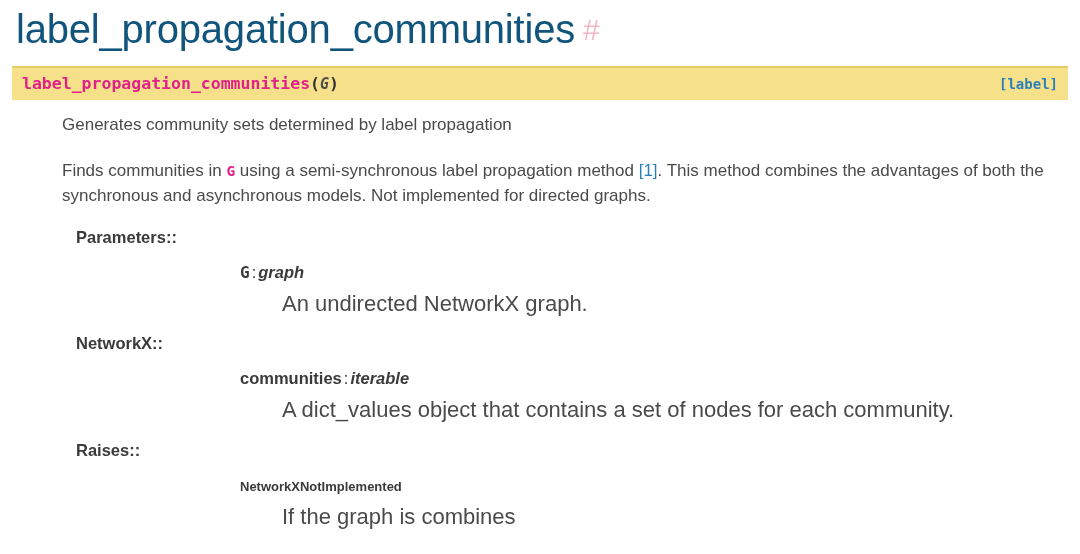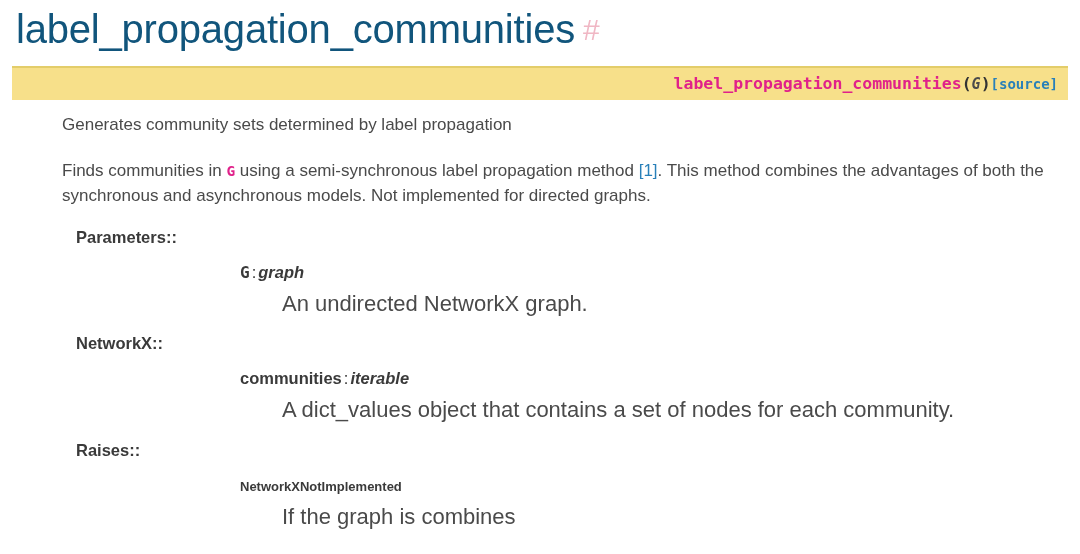--- a/index.html
+++ b/index.html
@@ -37,21 +37,21 @@
     text-decoration: none;
     vertical-align: 3px;
   }
   
   .sig-bar {
     background: #f7e08a;
     border-top: 2px solid #e3cd6a;
     padding: 6px 10px 7px 10px;
     display: flex;
     align-items: baseline;
-    justify-content: flex-end;
+    justify-content: space-between;
     box-sizing: border-box;
     margin: 0 0 0 0;
   }
   .sig-left {
     font-family: "DejaVu Sans Mono", "Liberation Mono", monospace;
     font-size: 16.5px;
     font-weight: bold;
     white-space: nowrap;
   }
   .sig-name { color: #e0218a; }
@@ -157,21 +157,21 @@
 <div class="page">
 
   <h1 class="page-title">
     <span>label_propagation_communities</span><a class="headerlink" href="#">#</a>
   </h1>
 
   <div class="sig-bar">
     <div class="sig-left">
       <span class="sig-name">label_propagation_communities</span><span class="sig-paren">(</span><span class="sig-param">G</span><span class="sig-paren">)</span>
     </div>
-    <a class="sig-source" href="#">[source]</a>
+    <a class="sig-source" href="#">[label]</a>
   </div>
 
   <div class="body-wrap">
 
     <p class="para tight">
       <span>Generates community sets determined by label propagation</span>
     </p>
 
     <p class="para">
       <span>Finds communities in </span><code class="inline">G</code><span> using a semi-synchronous label propagation method </span><a class="ref" href="#">[1]</a><span>. This method combines the advantages of both the synchronous and asynchronous models. Not implemented for directed graphs.</span>

